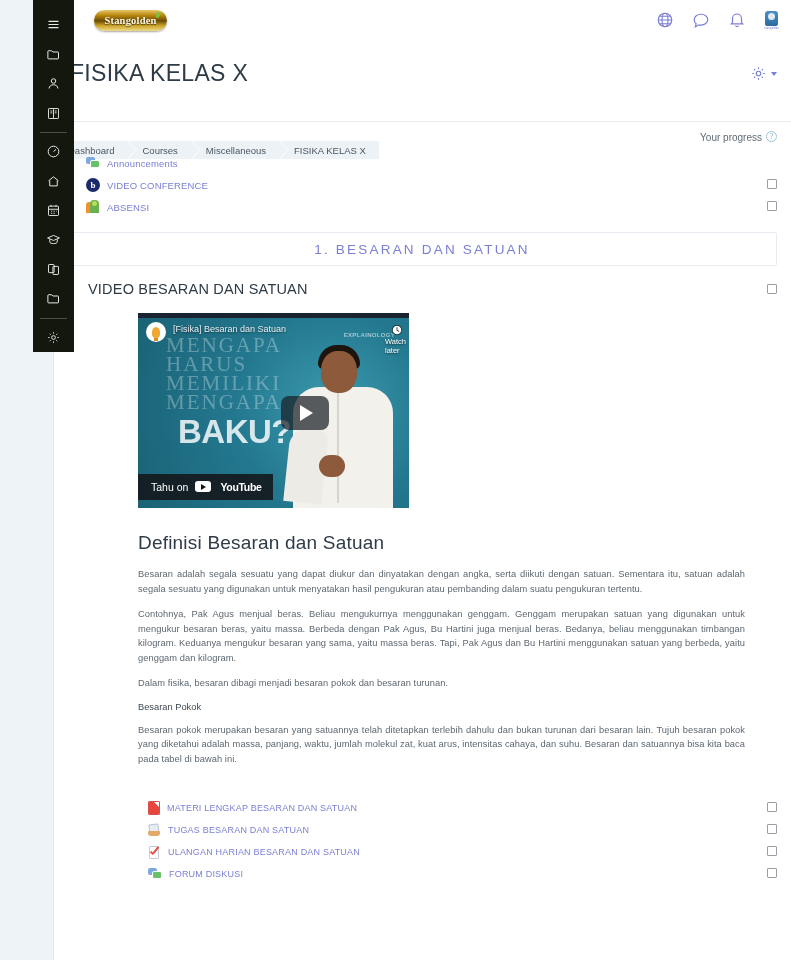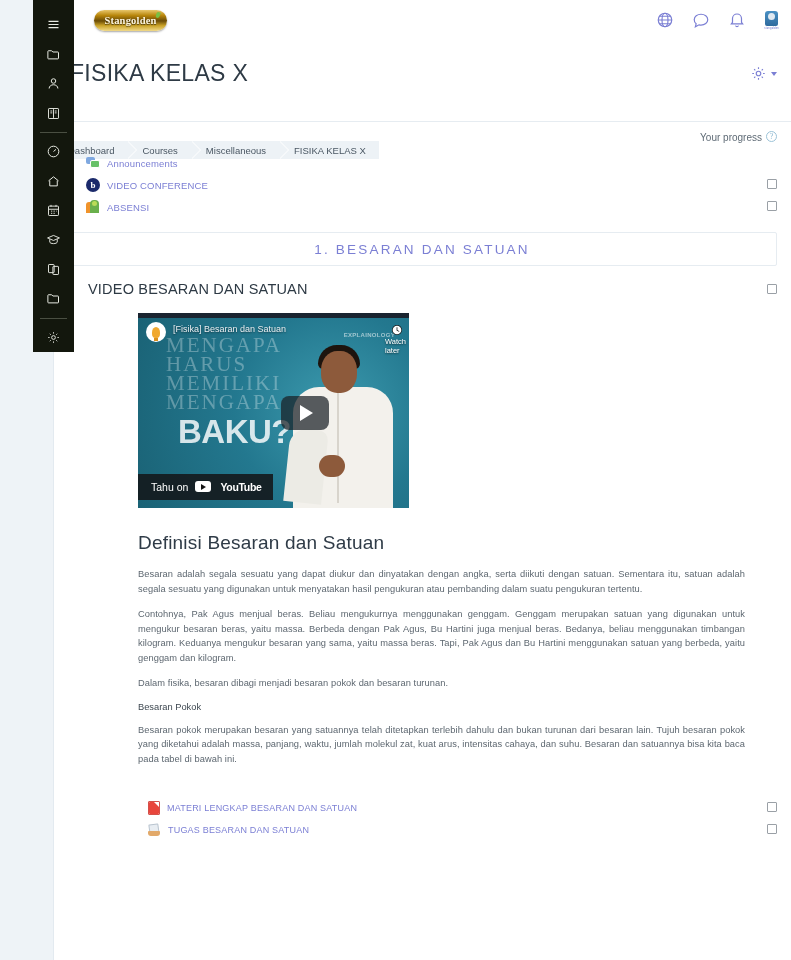--- a/index.html
+++ b/index.html
@@ -568,16 +568,32 @@
         <span class="act-check"></span>
       </div>
       <div class="act-row">
         <span class="act-icon ic-assign">
             <i class="s1"></i>
             <i class="s2"></i>
           </span>
         <span class="act-label">TUGAS BESARAN DAN SATUAN</span>
         <span class="act-check"></span>
       </div>
+      <div class="act-row">
+        <span class="act-icon ic-quiz">
+            <i class="pg"></i>
+            <i class="ck"></i>
+          </span>
+        <span class="act-label">ULANGAN HARIAN BESARAN DAN SATUAN</span>
+        <span class="act-check"></span>
+      </div>
+      <div class="act-row">
+        <span class="act-icon ic-forum">
+            <i class="b1"></i>
+            <i class="b2"></i>
+          </span>
+        <span class="act-label">FORUM DISKUSI</span>
+        <span class="act-check"></span>
+      </div>
     </div>
 
   </div>
 </div>
 
 </body></html>

